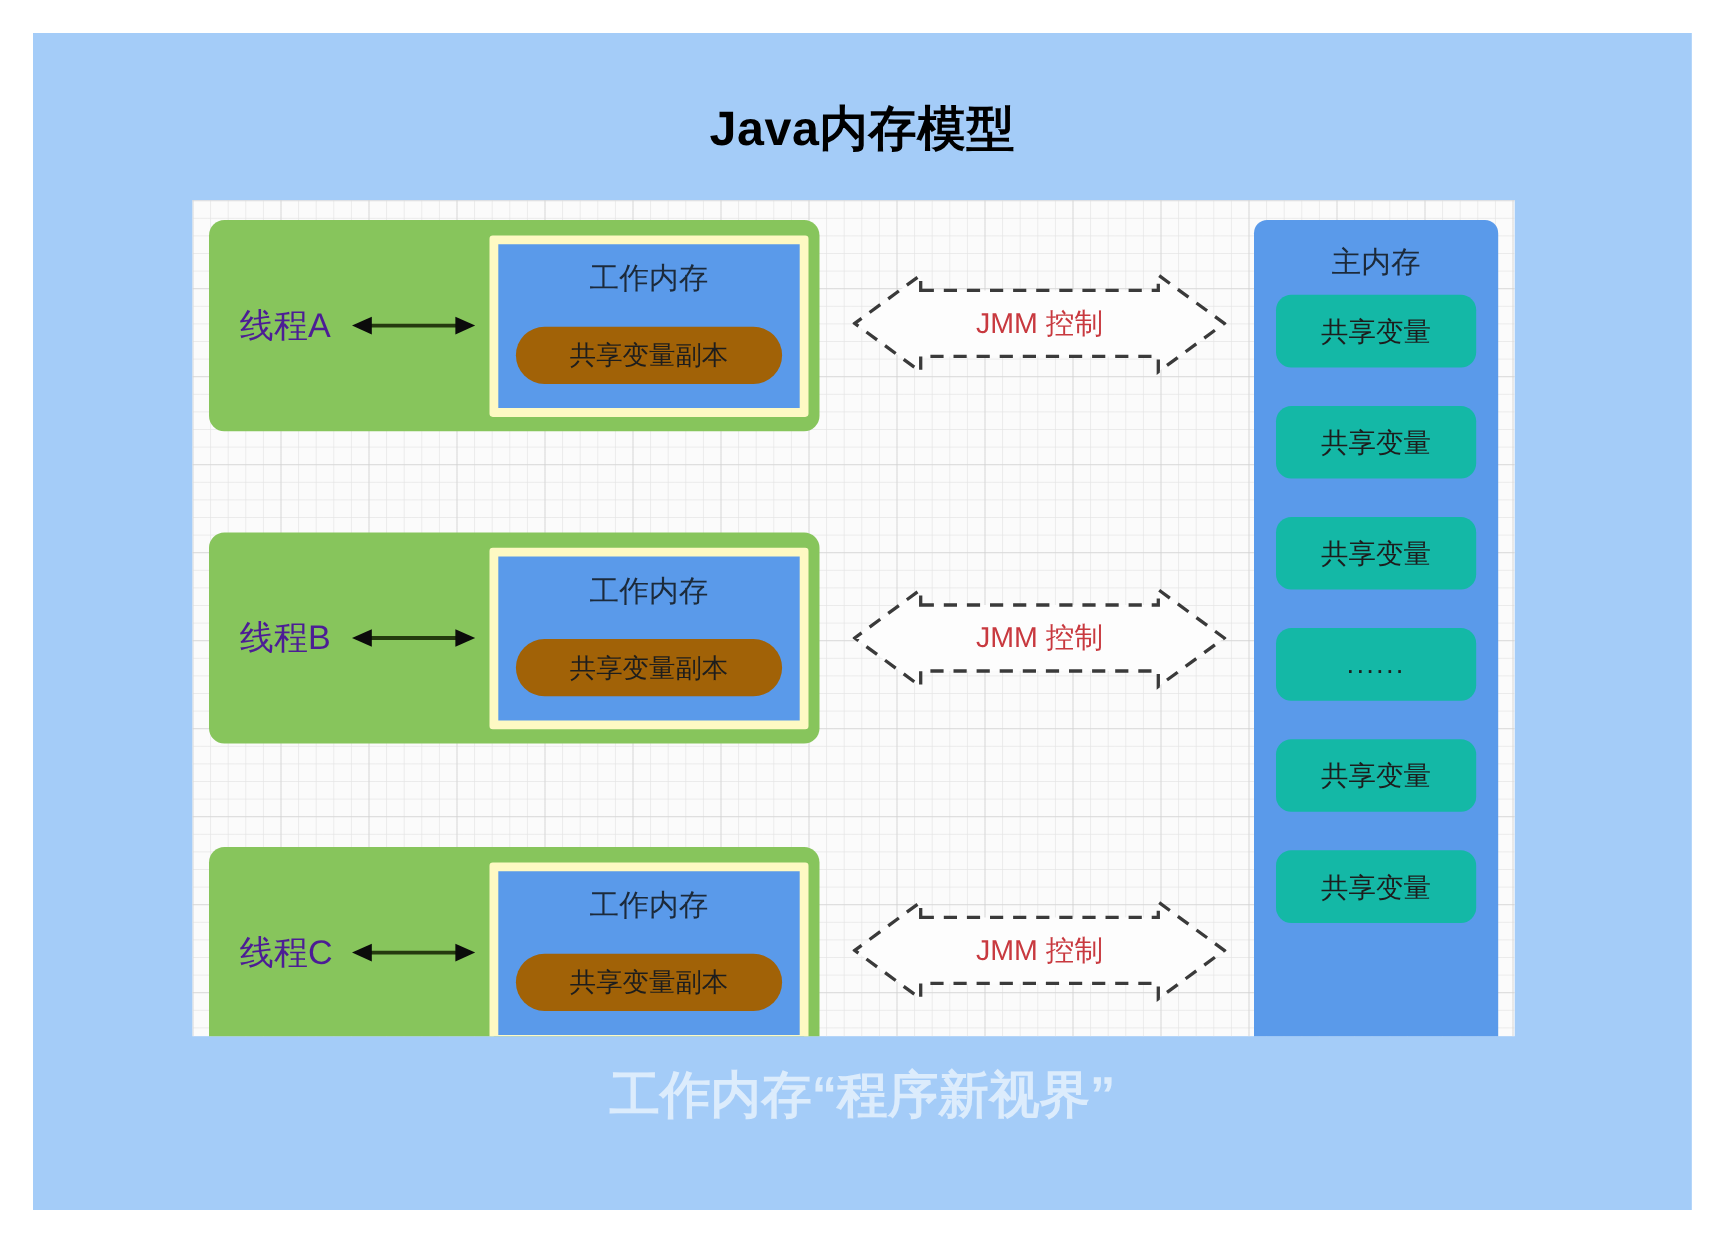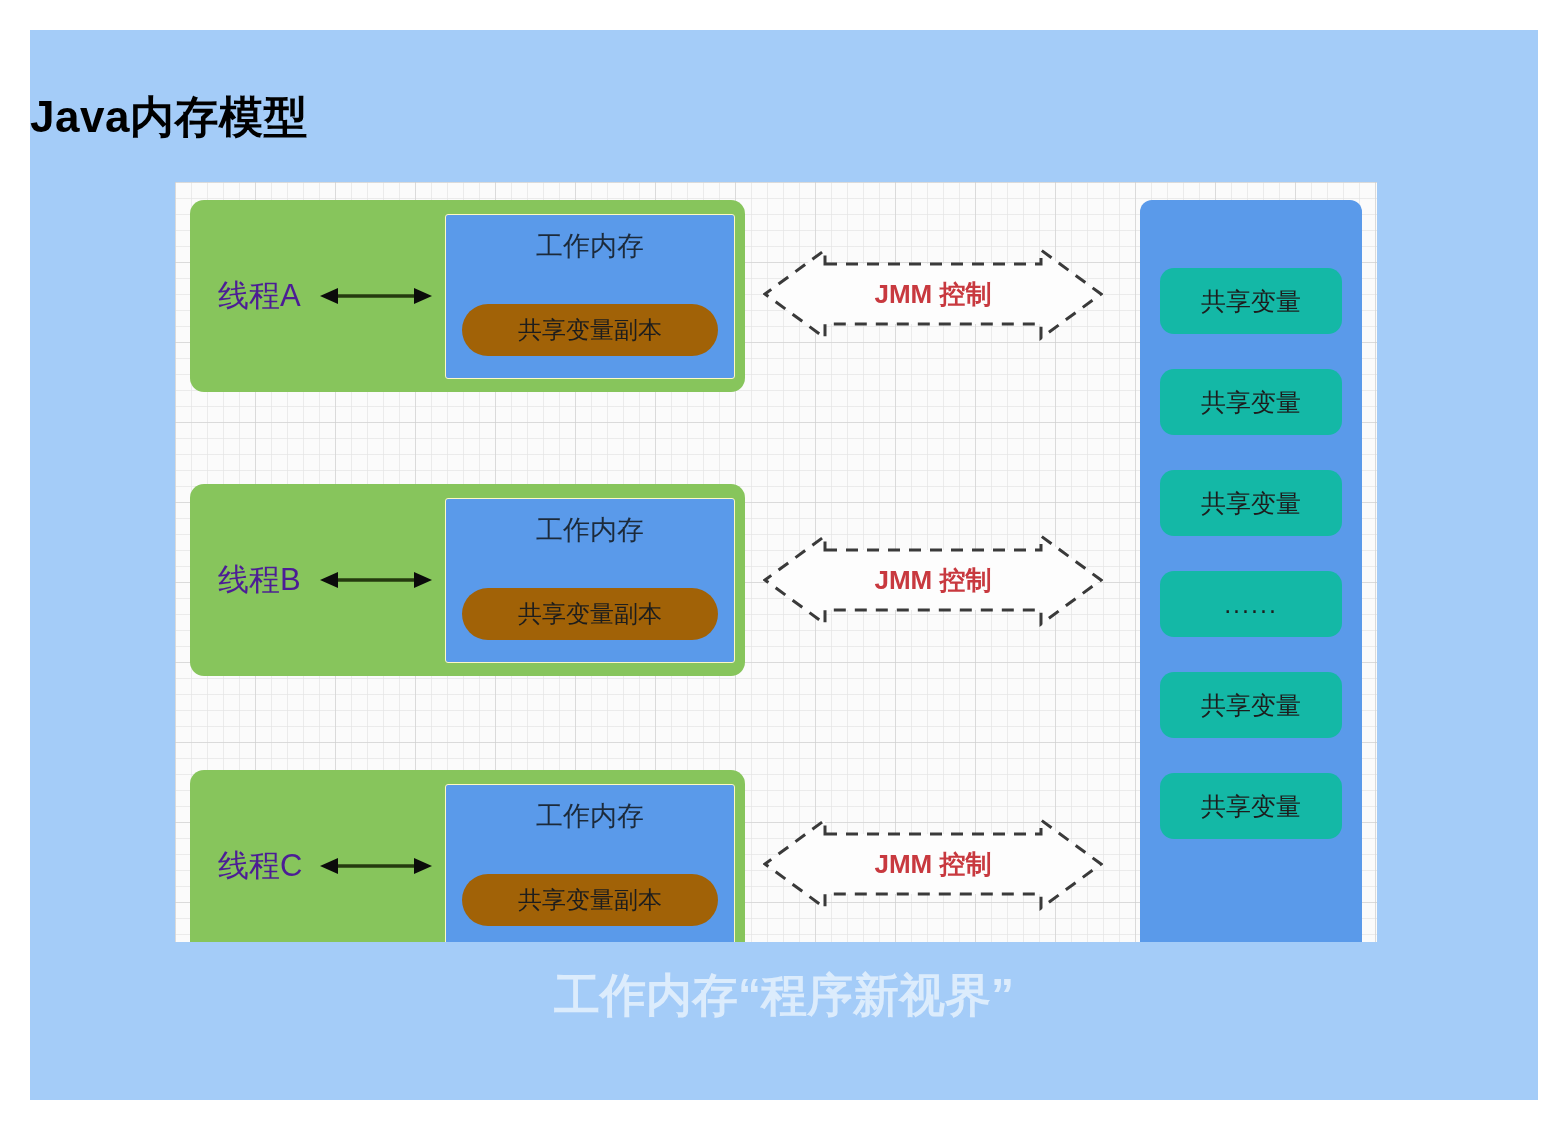--- a/index.html
+++ b/index.html
@@ -23,21 +23,21 @@
     height: 1070px;
     background: #a4ccf8;
   }
 
   
   #title {
     position: absolute;
     left: 0;
     top: 58px;
     width: 1508px;
-    text-align: left;
+    text-align: center;
     font-size: 44px;
     font-weight: bold;
     color: #000000;
     letter-spacing: 0.5px;
   }
 
   
   #canvas {
     position: absolute;
     left: 145px;
@@ -88,21 +88,21 @@
   }
 
   
   .work-mem {
     position: absolute;
     right: 10px;
     top: 14px;
     width: 290px;
     height: 165px;
     background: #5a9aea;
-    border: 1px solid #fef9c3;
+    border: 8px solid #fef9c3;
     box-sizing: border-box;
     border-radius: 3px;
   }
   .work-mem-title {
     position: absolute;
     left: 0;
     top: 13px;
     width: 100%;
     text-align: center;
     font-size: 27px;
@@ -121,24 +121,23 @@
     align-items: center;
     justify-content: center;
     font-size: 24px;
     color: #1d1d1d;
     white-space: nowrap;
   }
 
   
   .jmm-arrow {
     position: absolute;
-    left: 588px;
+    left: 600px;
     width: 340px;
     height: 96px;
-    font-weight: bold;
   }
   .jmm-arrow.a1 { top: 64px; }
   .jmm-arrow.a2 { top: 350px; }
   .jmm-arrow.a3 { top: 634px; }
   .jmm-arrow svg { display: block; }
   .jmm-label {
     position: absolute;
     left: 0;
     top: 50%;
     width: 100%;
@@ -275,20 +274,21 @@
     </div>
 
     <div class="jmm-arrow a3">
       <svg width="340" height="96" viewBox="0 0 340 96">
         <polygon points="62,18 278,18 278,4 338,48 278,92 278,78 62,78 62,92 2,48 62,4" fill="#fdfdfd" stroke="#3a3a3a" stroke-width="3" stroke-dasharray="12,9" stroke-linejoin="miter"></polygon>
       </svg>
       <div class="jmm-label">JMM 控制</div>
     </div>
 
     <div id="main-memory">
+      <div id="main-memory-title">主内存</div>
       <div class="mm-list">
         <div class="mm-item">共享变量</div>
         <div class="mm-item">共享变量</div>
         <div class="mm-item">共享变量</div>
         <div class="mm-item dots">......</div>
         <div class="mm-item">共享变量</div>
         <div class="mm-item">共享变量</div>
       </div>
     </div>
 

